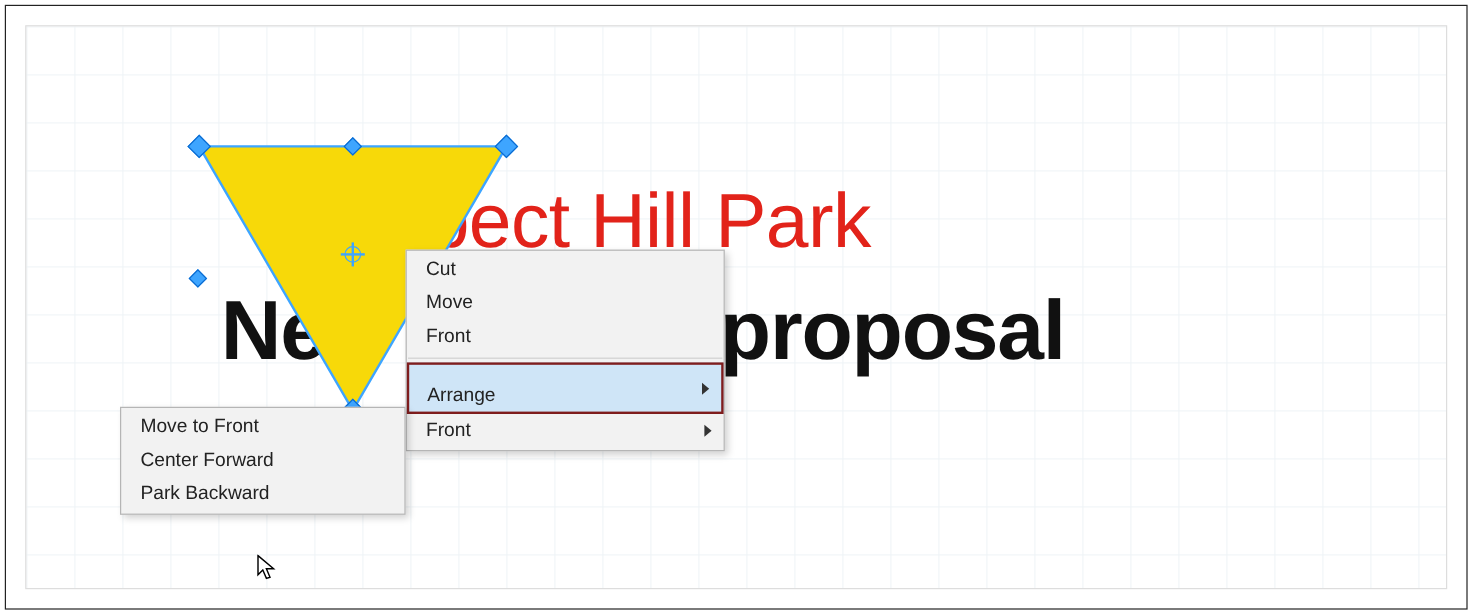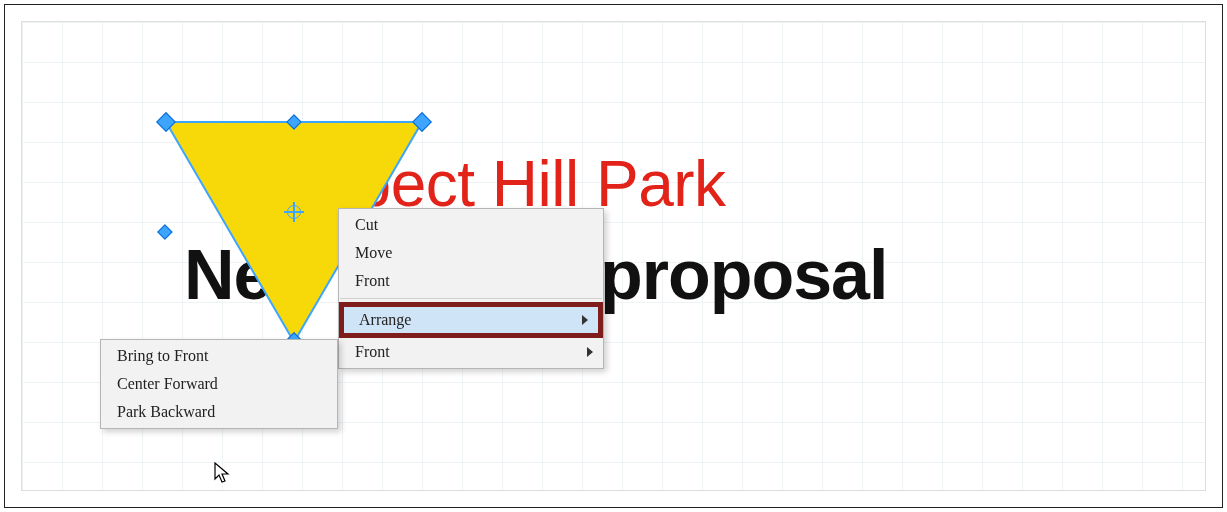--- a/index.html
+++ b/index.html
@@ -86,26 +86,25 @@
       box-shadow: 3px 3px 6px rgba(0,0,0,0.18);
       font-size: 16px;
       color: #222;
       padding: 2px 0;
     }
     .context-menu .item {
       padding: 5px 26px 5px 16px;
       white-space: nowrap;
       cursor: default;
       position: relative;
-      font-family: Liberation Serif, serif;
     }
     .context-menu .item.highlight {
       background: #cfe5f7;
-      border: 5px solid #7f1d1d;
-      padding: 4px 25px 4px 15px;
+      border: 2px solid #7f1d1d;
+      padding: 17px 25px 4px 15px;
     }
     .context-menu .submenu-arrow {
       position: absolute;
       right: 10px; top: 50%;
       transform: translateY(-50%);
       width: 0; height: 0;
       border-top: 5px solid transparent;
       border-bottom: 5px solid transparent;
       border-left: 6px solid #333;
     }
@@ -161,21 +160,21 @@
         <span>Arrange</span>
         <span class="submenu-arrow"></span>
       </div>
       <div class="item">
         <span>Front</span>
         <span class="submenu-arrow"></span>
       </div>
     </div>
 
     <div class="context-menu menu-sub">
-      <div class="item"><span>Bring to Front</span></div>
+      <div class="item"><span>Move to Front</span></div>
       <div class="item"><span>Center Forward</span></div>
       <div class="item"><span>Park Backward</span></div>
     </div>
 
     <svg class="cursor" viewBox="0 0 18 24">
       <path d="M1,1 L1,17 L5,13 L8,20 L11,19 L8,12 L14,12 Z" fill="#fff" stroke="#000" stroke-width="1.2"></path>
     </svg>
 
   </div>
 </div>

